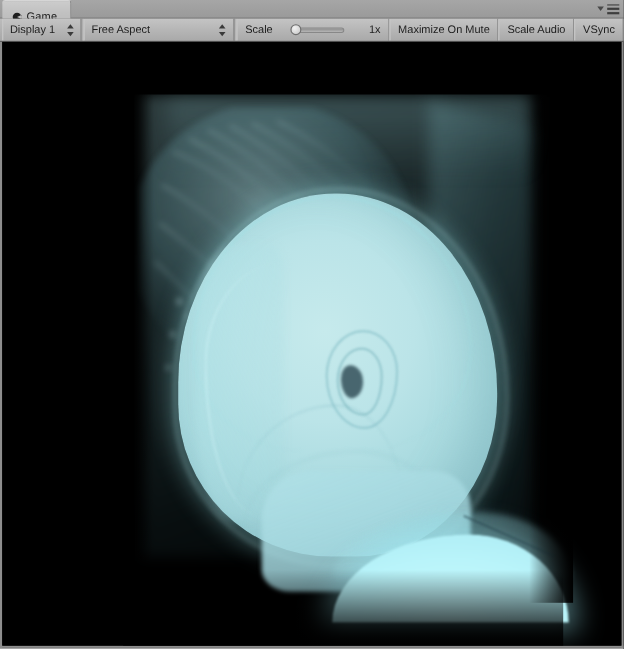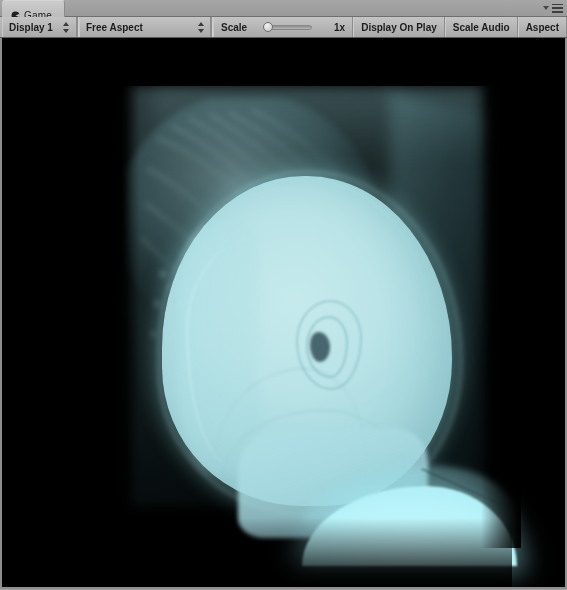--- a/index.html
+++ b/index.html
@@ -97,21 +97,20 @@
   
   .toolbar {
     position: relative;
     height: 21px;
     background: linear-gradient(to bottom, #bcbcbc 0%, #b2b2b2 48%, #a8a8a8 100%);
     border-bottom: 1px solid #5b5b5b;
     box-sizing: border-box;
     display: flex;
     align-items: stretch;
     overflow: hidden;
-    font-weight: bold;
   }
   .tb-sep {
     width: 1px;
     background: #8f8f8f;
     border-right: 1px solid #cfcfcf;
     margin: 0;
     flex: 0 0 auto;
   }
   .tb-edge {
     width: 2px;
@@ -495,29 +494,29 @@
     <div class="scale-group">
       <span>Scale</span>
       <span class="slider">
         <span class="track"></span>
         <span class="knob"></span>
       </span>
       <span class="scale-val">1x</span>
     </div>
 
     <div class="btn-toggle">
-      <span>Display On Play</span>
+      <span>Maximize On Mute</span>
     </div>
 
     <div class="btn-toggle">
       <span>Scale Audio</span>
     </div>
 
     <div class="btn-toggle">
-      <span>Aspect</span>
+      <span>VSync</span>
     </div>
   </div>
 
   <div class="gameview">
     <div class="canvas">
 
       <div class="cube">
         <div class="cube-face"></div>
         <div class="cube-right"></div>
         <div class="cube-top"></div>

